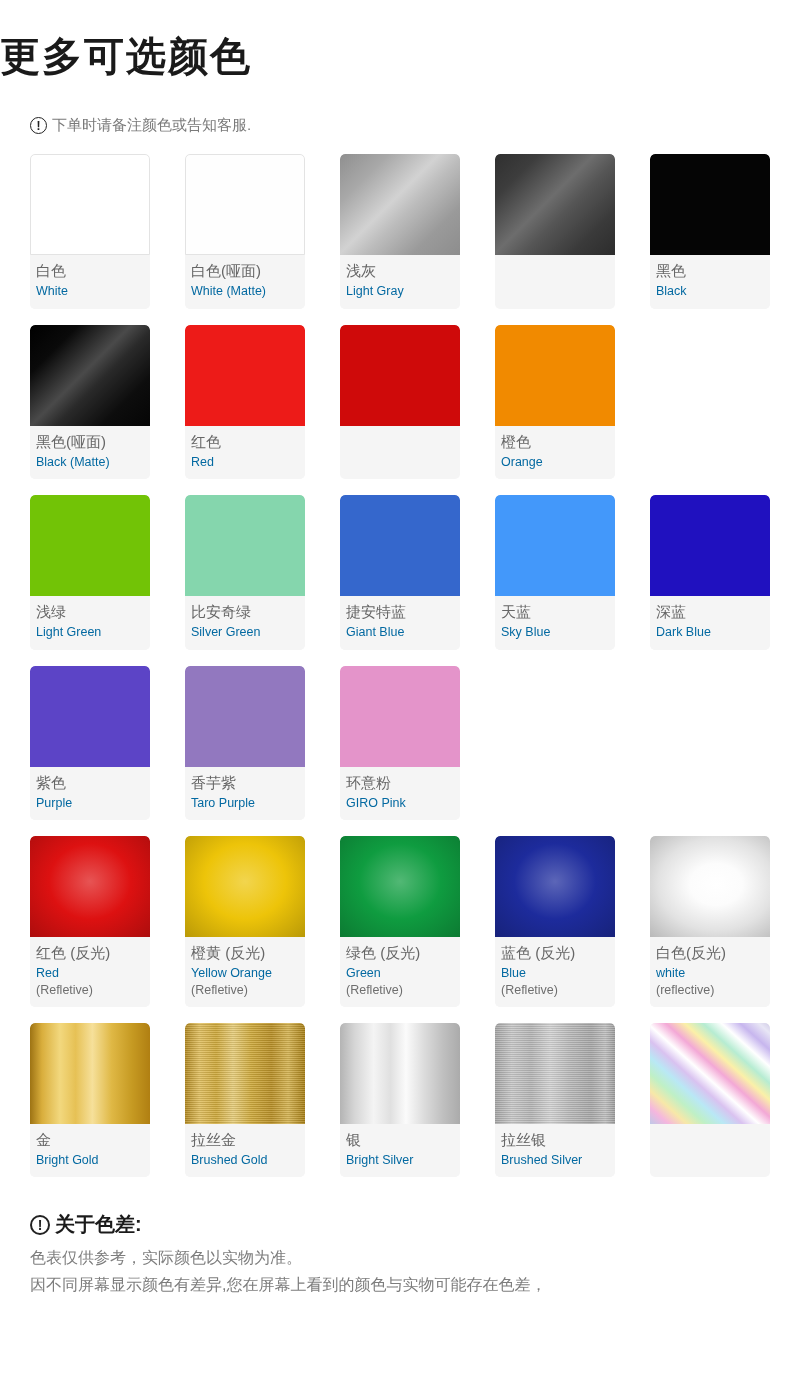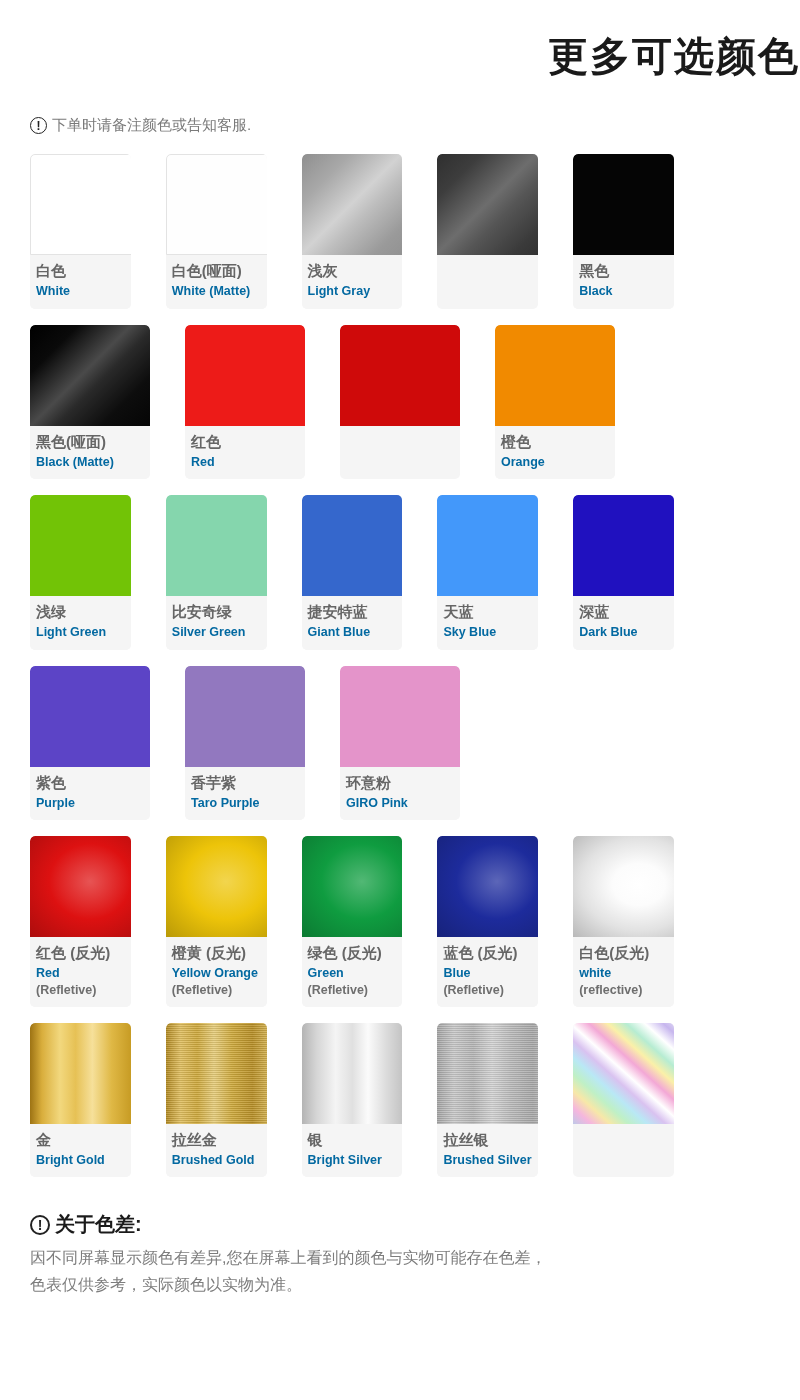--- a/index.html
+++ b/index.html
@@ -7,21 +7,21 @@
     width: 800px;
     height: 1400px;
     background: #ffffff;
     font-family: "Liberation Sans", "DejaVu Sans", sans-serif;
     -webkit-font-smoothing: antialiased;
   }
   .page { position: relative; width: 800px; height: 1400px; overflow: hidden; }
 
   
   .title {
-    text-align: right;
+    text-align: left;
     font-size: 40px;
     font-weight: bold;
     color: #1a1a1a;
     letter-spacing: 2px;
     padding-top: 32px;
     line-height: 1.2;
   }
   .notice {
     display: flex;
     align-items: center;
@@ -48,24 +48,23 @@
   
   .grid {
     margin: 19px 0 0 30px;
     width: 740px;
     display: flex;
     flex-wrap: wrap;
     gap: 0;
   }
   .row {
     display: flex;
-    width: 644px;
+    width: 740px;
     gap: 35px;
     margin-bottom: 16px;
-    font-weight: bold;
   }
   .card {
     width: 120px;
     border-radius: 5px;
     overflow: hidden;
     background: #f5f5f5;
     display: flex;
     flex-direction: column;
   }
   .card.empty { background: transparent; }
@@ -338,18 +337,18 @@
     </div>
 
   <div class="footer">
     <div class="footer-head">
       <span class="excl-icon">
           <span>!</span>
         </span>
       <span>关于色差:</span>
     </div>
     <div class="footer-body">
+      <div>色表仅供参考，实际颜色以实物为准。</div>
       <div>因不同屏幕显示颜色有差异,您在屏幕上看到的颜色与实物可能存在色差，</div>
-      <div>色表仅供参考，实际颜色以实物为准。</div>
     </div>
   </div>
 
 </div>
 
 </body></html>

